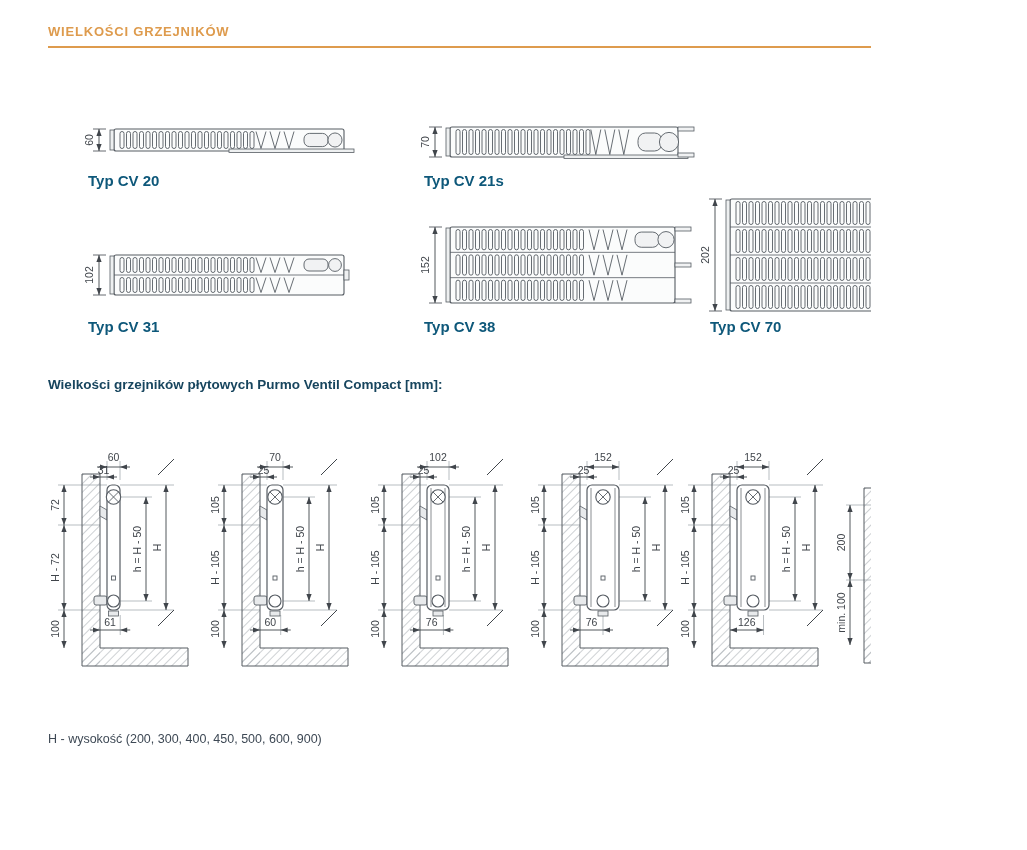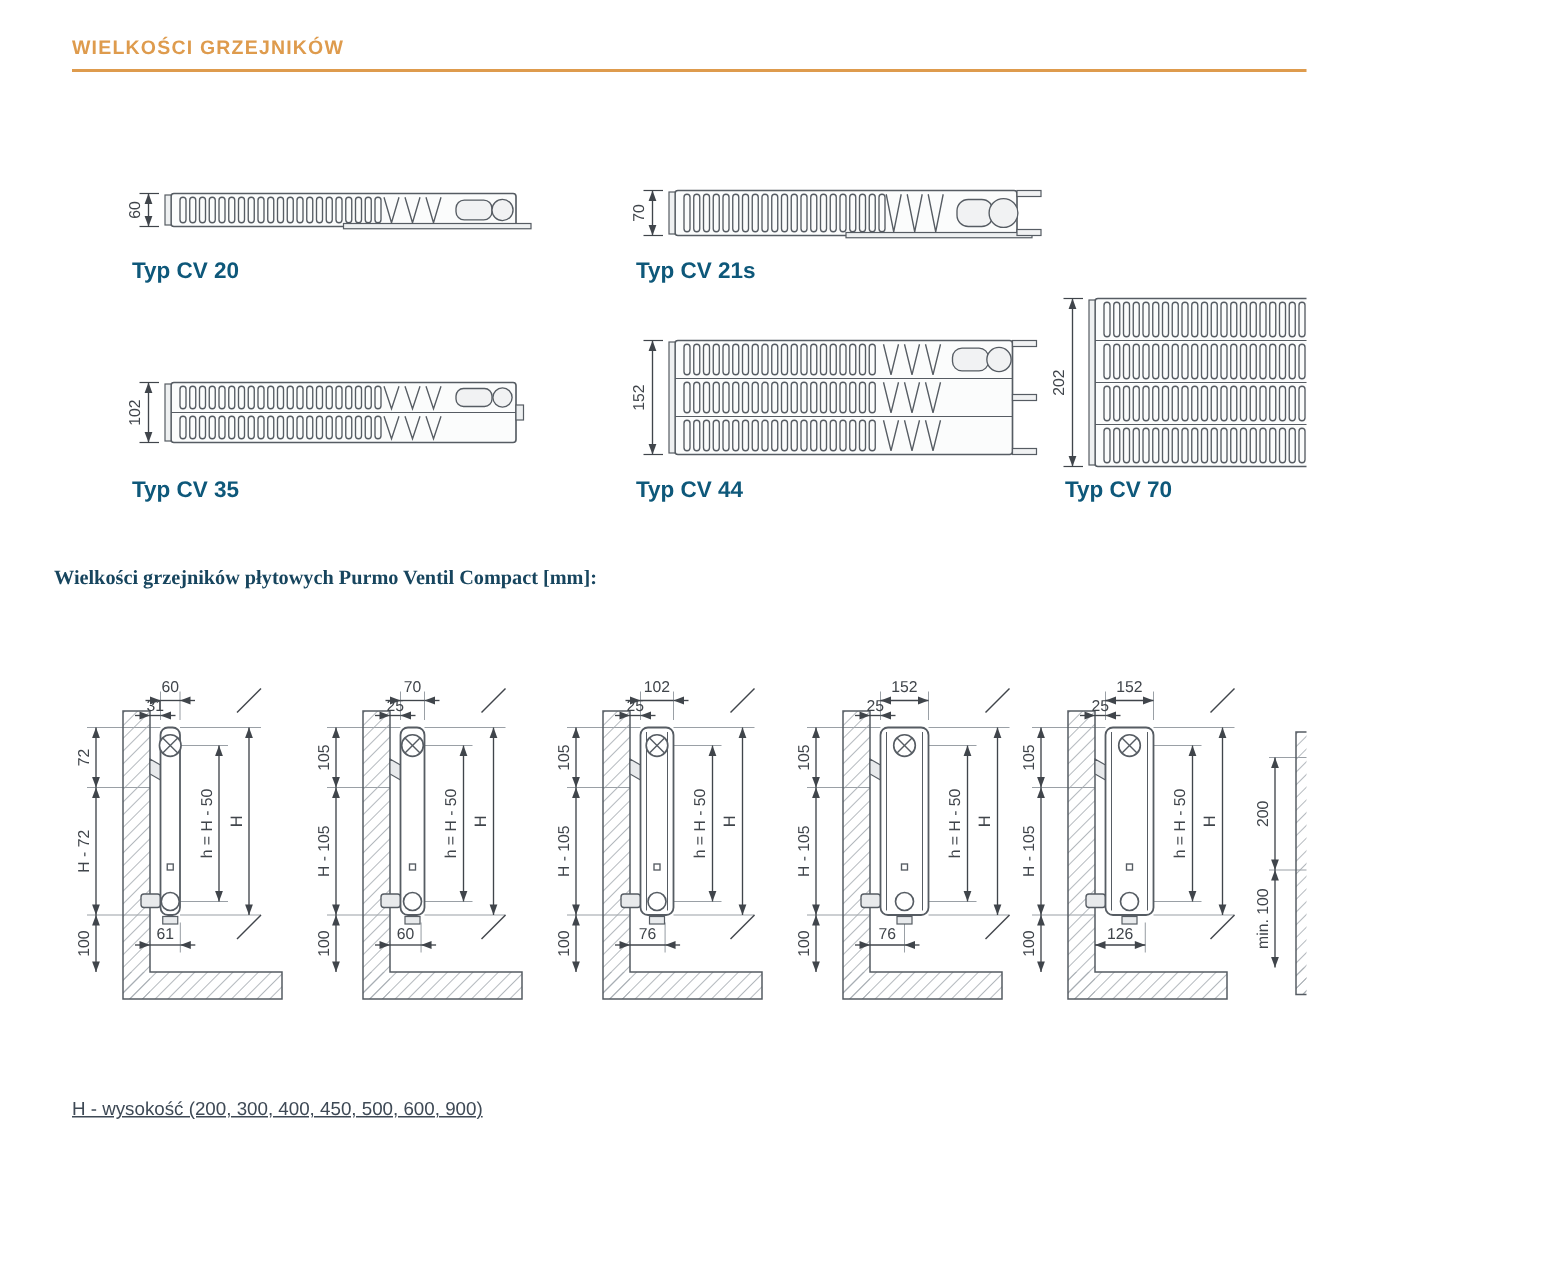--- a/index.html
+++ b/index.html
@@ -2,24 +2,24 @@
 <html style="--accent: #DE9B4D; --label: #0E587A; --heading: #17455E; --text: #3E4955;"><head>
 <meta charset="utf-8">
 <style>
   html,body{margin:0;padding:0;background:#fff;}
   .page{position:relative;width:871px;height:850px;background:#fff;overflow:hidden;
         font-family:"Liberation Sans",sans-serif;}
   .title{position:absolute;left:48px;top:24px;font-size:13px;letter-spacing:.8px;
          color:var(--accent,#DE9B4D);font-weight:bold;}
   .rule{position:absolute;left:48px;top:46px;width:932px;height:2px;background:var(--accent,#DE9B4D);}
   .type-label{position:absolute;font-size:15px;font-weight:bold;color:var(--label,#0E587A);}
-  .section-heading{position:absolute;left:36px;top:377px;font-size:13.5px;font-weight:bold;
-                   color:var(--heading,#17455E);font-family:Liberation Serif, serif;}
+  .section-heading{position:absolute;left:48px;top:377px;font-size:13.5px;font-weight:bold;
+                   color:var(--heading,#17455E);}
   .legend{position:absolute;left:48px;top:730px;}
-  .legend div{font-size:12.5px;line-height:19.5px;color:var(--text,#3E4955);text-decoration:underline;}
+  .legend div{font-size:12.5px;line-height:19.5px;color:var(--text,#3E4955);}
   svg{position:absolute;overflow:visible;}
   svg text{font-family:"Liberation Sans",sans-serif;}
 </style>
 </head>
 <body>
 
 <div class="page">
 
   <div class="title">WIELKOŚCI GRZEJNIKÓW</div>
   <div class="rule"></div>
@@ -363,22 +363,22 @@
       <path d="M192,89.5 L197,112.5 L202,89.5" fill="none" stroke="#565c63" stroke-width="0.9"></path>
       <path d="M206,89.5 L211,112.5 L216,89.5" fill="none" stroke="#565c63" stroke-width="0.9"></path>
       <rect x="270" y="3" width="16" height="4" fill="#f1f2f3" stroke="#565c63" stroke-width="0.8"></rect>
       <rect x="270" y="39" width="16" height="4" fill="#f1f2f3" stroke="#565c63" stroke-width="0.8"></rect>
       <rect x="270" y="75" width="16" height="4" fill="#f1f2f3" stroke="#565c63" stroke-width="0.8"></rect>
       <rect x="270" y="111" width="16" height="4" fill="#f1f2f3" stroke="#565c63" stroke-width="0.8"></rect>
     </svg>
 
   <div class="type-label" style="left:88px;top:172px">Typ CV 20</div>
   <div class="type-label" style="left:424px;top:172px">Typ CV 21s</div>
-  <div class="type-label" style="left:88px;top:318px">Typ CV 35</div>
-  <div class="type-label" style="left:424px;top:318px">Typ CV 44</div>
+  <div class="type-label" style="left:88px;top:318px">Typ CV 31</div>
+  <div class="type-label" style="left:424px;top:318px">Typ CV 38</div>
   <div class="type-label" style="left:710px;top:318px">Typ CV 70</div>
 
   <div class="section-heading">Wielkości grzejników płytowych Purmo Ventil Compact [mm]:</div>
 
   <svg id="sec0" width="160" height="245" style="left:42px;top:430px" viewBox="0 0 160 245">
       <defs>
         <pattern id="hatch0" width="6" height="6" patternUnits="userSpaceOnUse" patternTransform="rotate(45)">
           <line x1="0" y1="0" x2="0" y2="6" stroke="#a4aab0" stroke-width="1.1"></line>
         </pattern>
       </defs>

